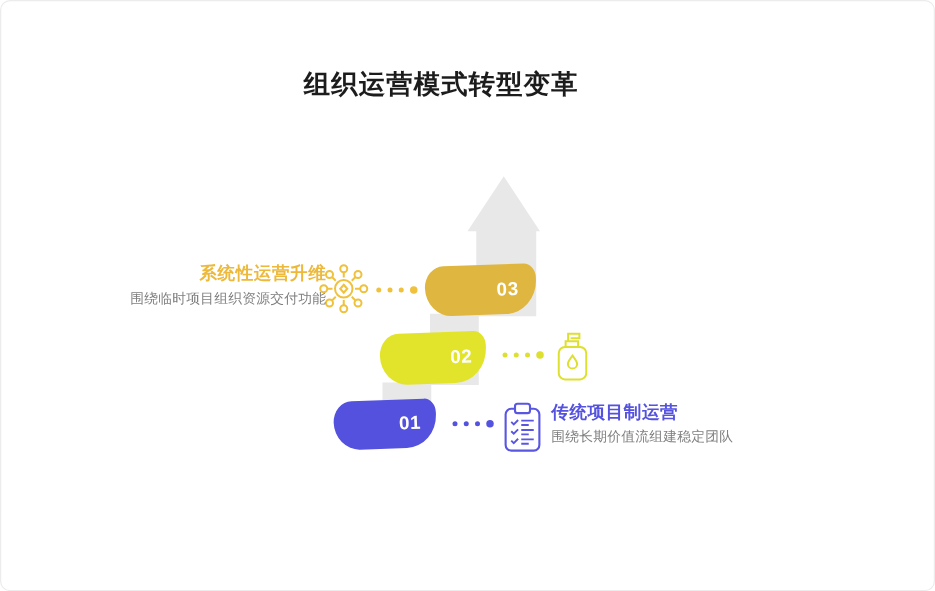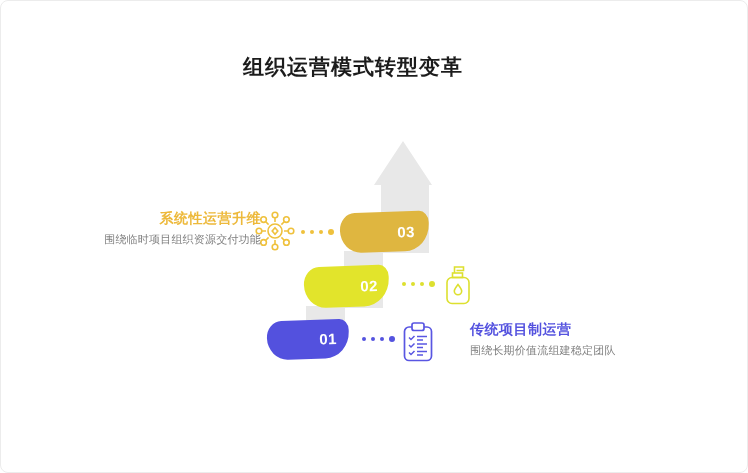--- a/index.html
+++ b/index.html
@@ -14,21 +14,21 @@
   .dots i{display:block;width:4px;height:4px;border-radius:50%;}
   .dots i:last-child{width:6px;height:6px;}
   .dots-gold{left:300px;top:228px;}  .dots-gold i{background:#EFC13C;}
   .dots-green{left:401px;top:280px;} .dots-green i{background:#DDE02F;}
   .dots-blue{left:361px;top:335px;}  .dots-blue i{background:#5453DF;}
   .block{position:absolute;}
   .block .t{font-size:14px;font-weight:700;letter-spacing:0.5px;line-height:18px;}
   .block .s{font-size:11px;color:#7f7f7f;margin-top:5px;letter-spacing:0.2px;line-height:14px;}
   .block-left{right:486px;top:208px;text-align:right;}
   .block-green{left:485px;top:264px;text-align:left;}
-  .block-blue{left:469px;top:319px;text-align:left;}
+  .block-blue{left:440px;top:319px;text-align:left;}
   .t-gold{color:#EDB93B;} .t-green{color:#D5D919;} .t-blue{color:#5452DF;}
   .icon{position:absolute;}
   .icon-network{left:252px;top:208px;}
   .icon-bottle{left:442px;top:263px;}
   .icon-clipboard{left:400px;top:320px;}
 </style>
 </head>
 <body>
 
 <div class="canvas">

